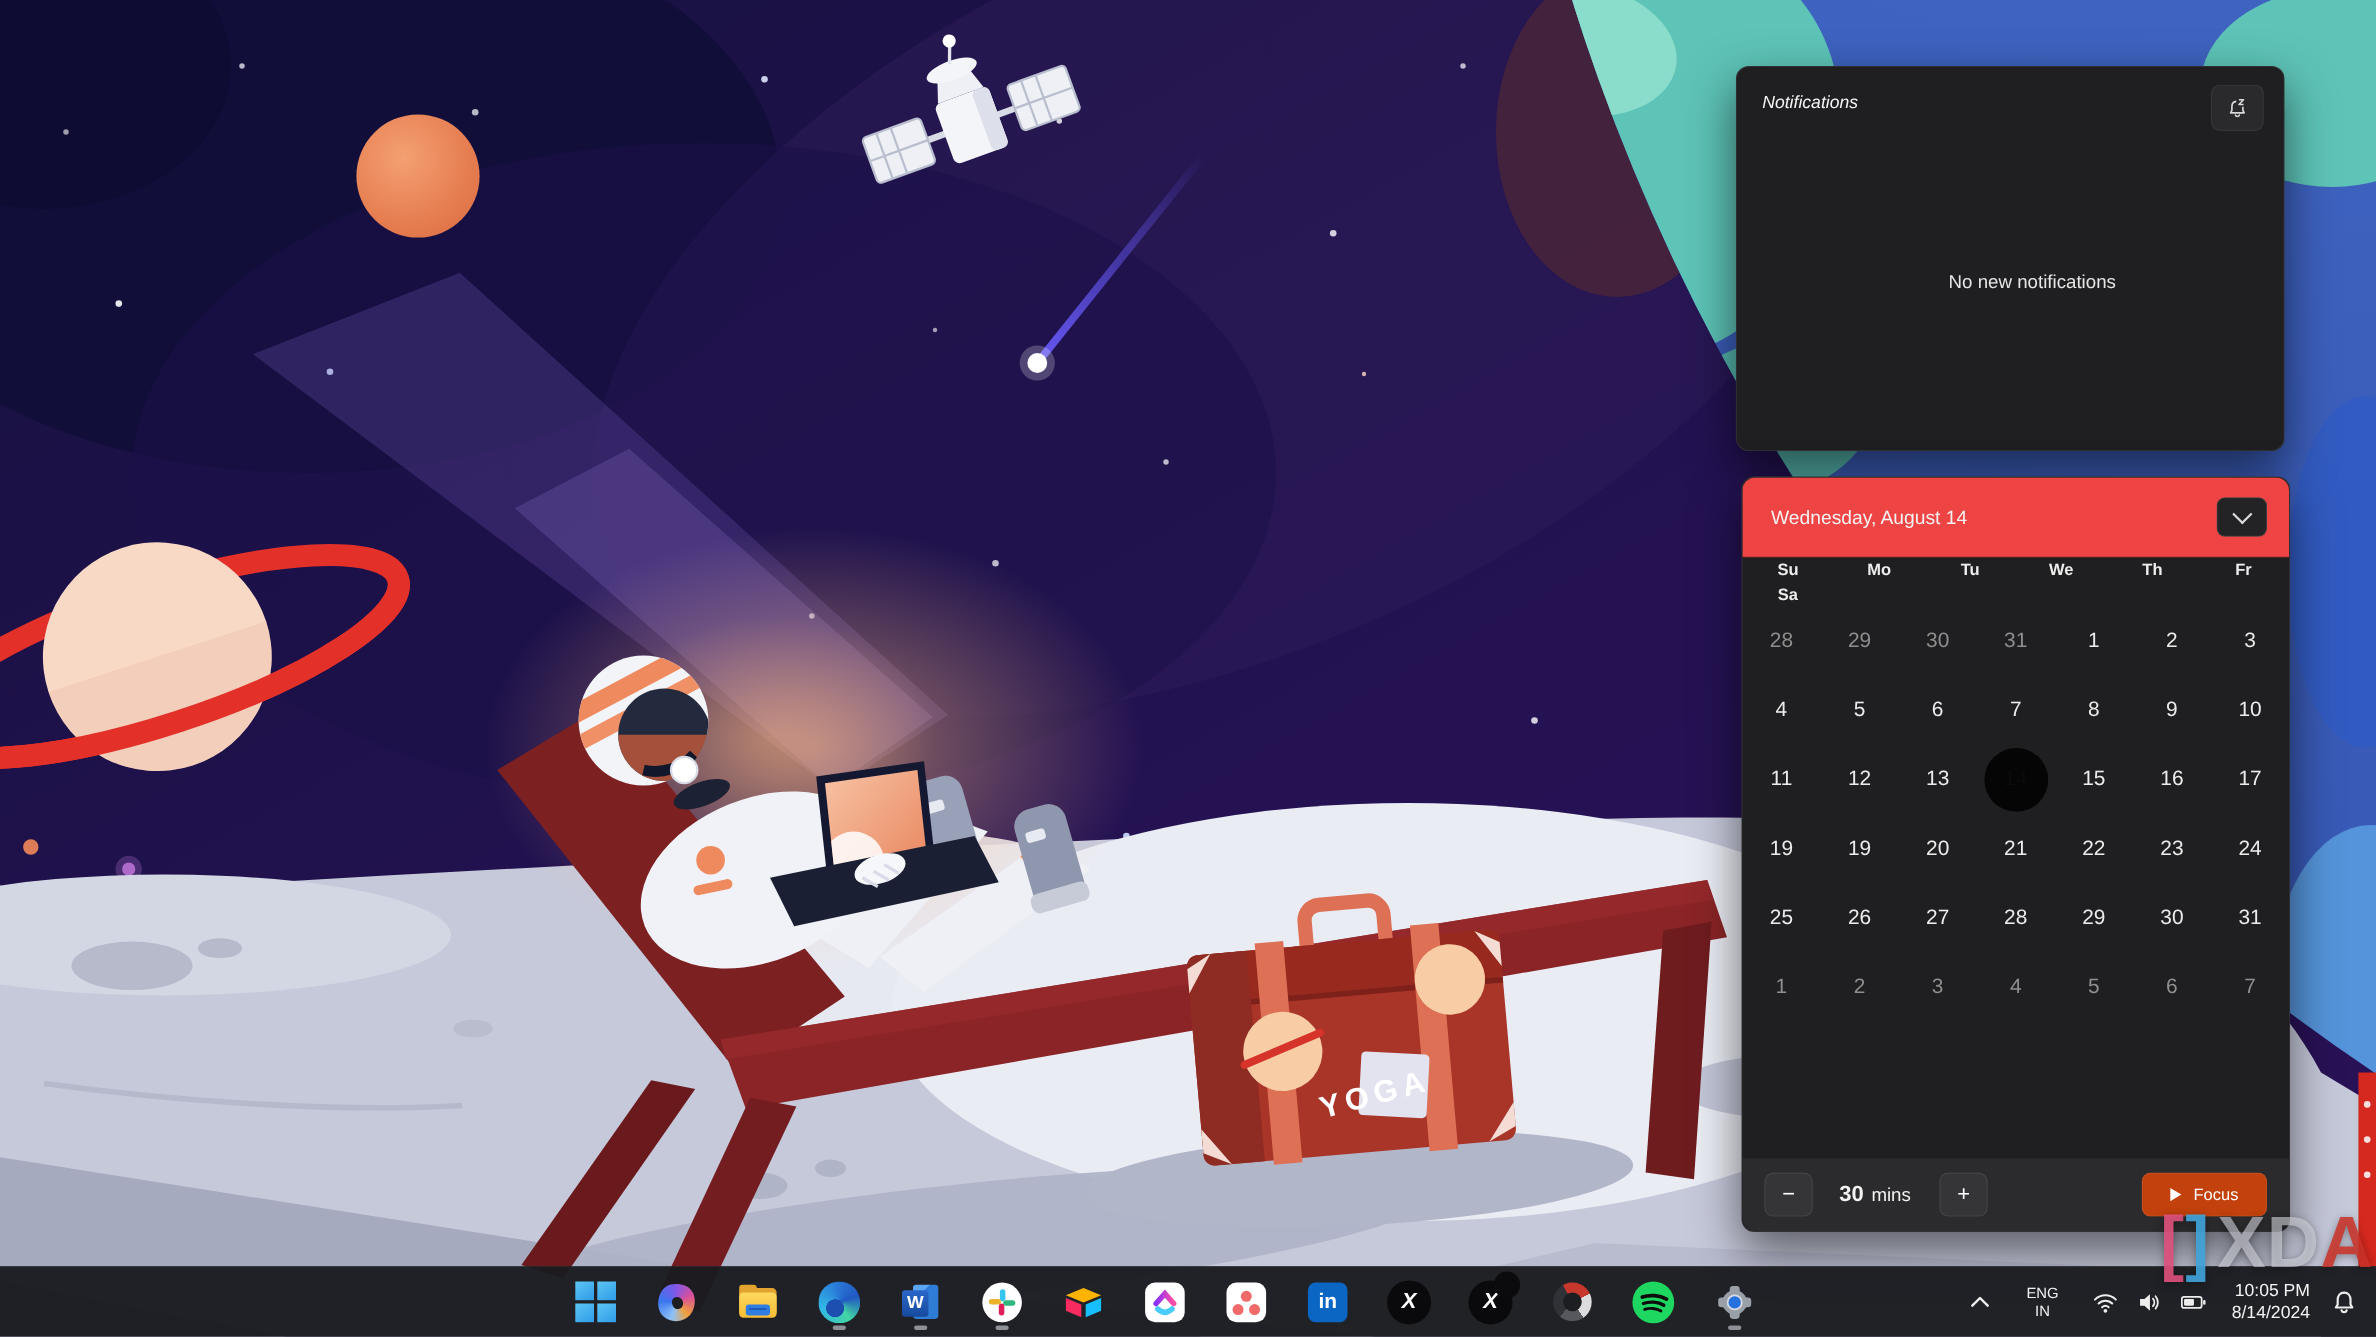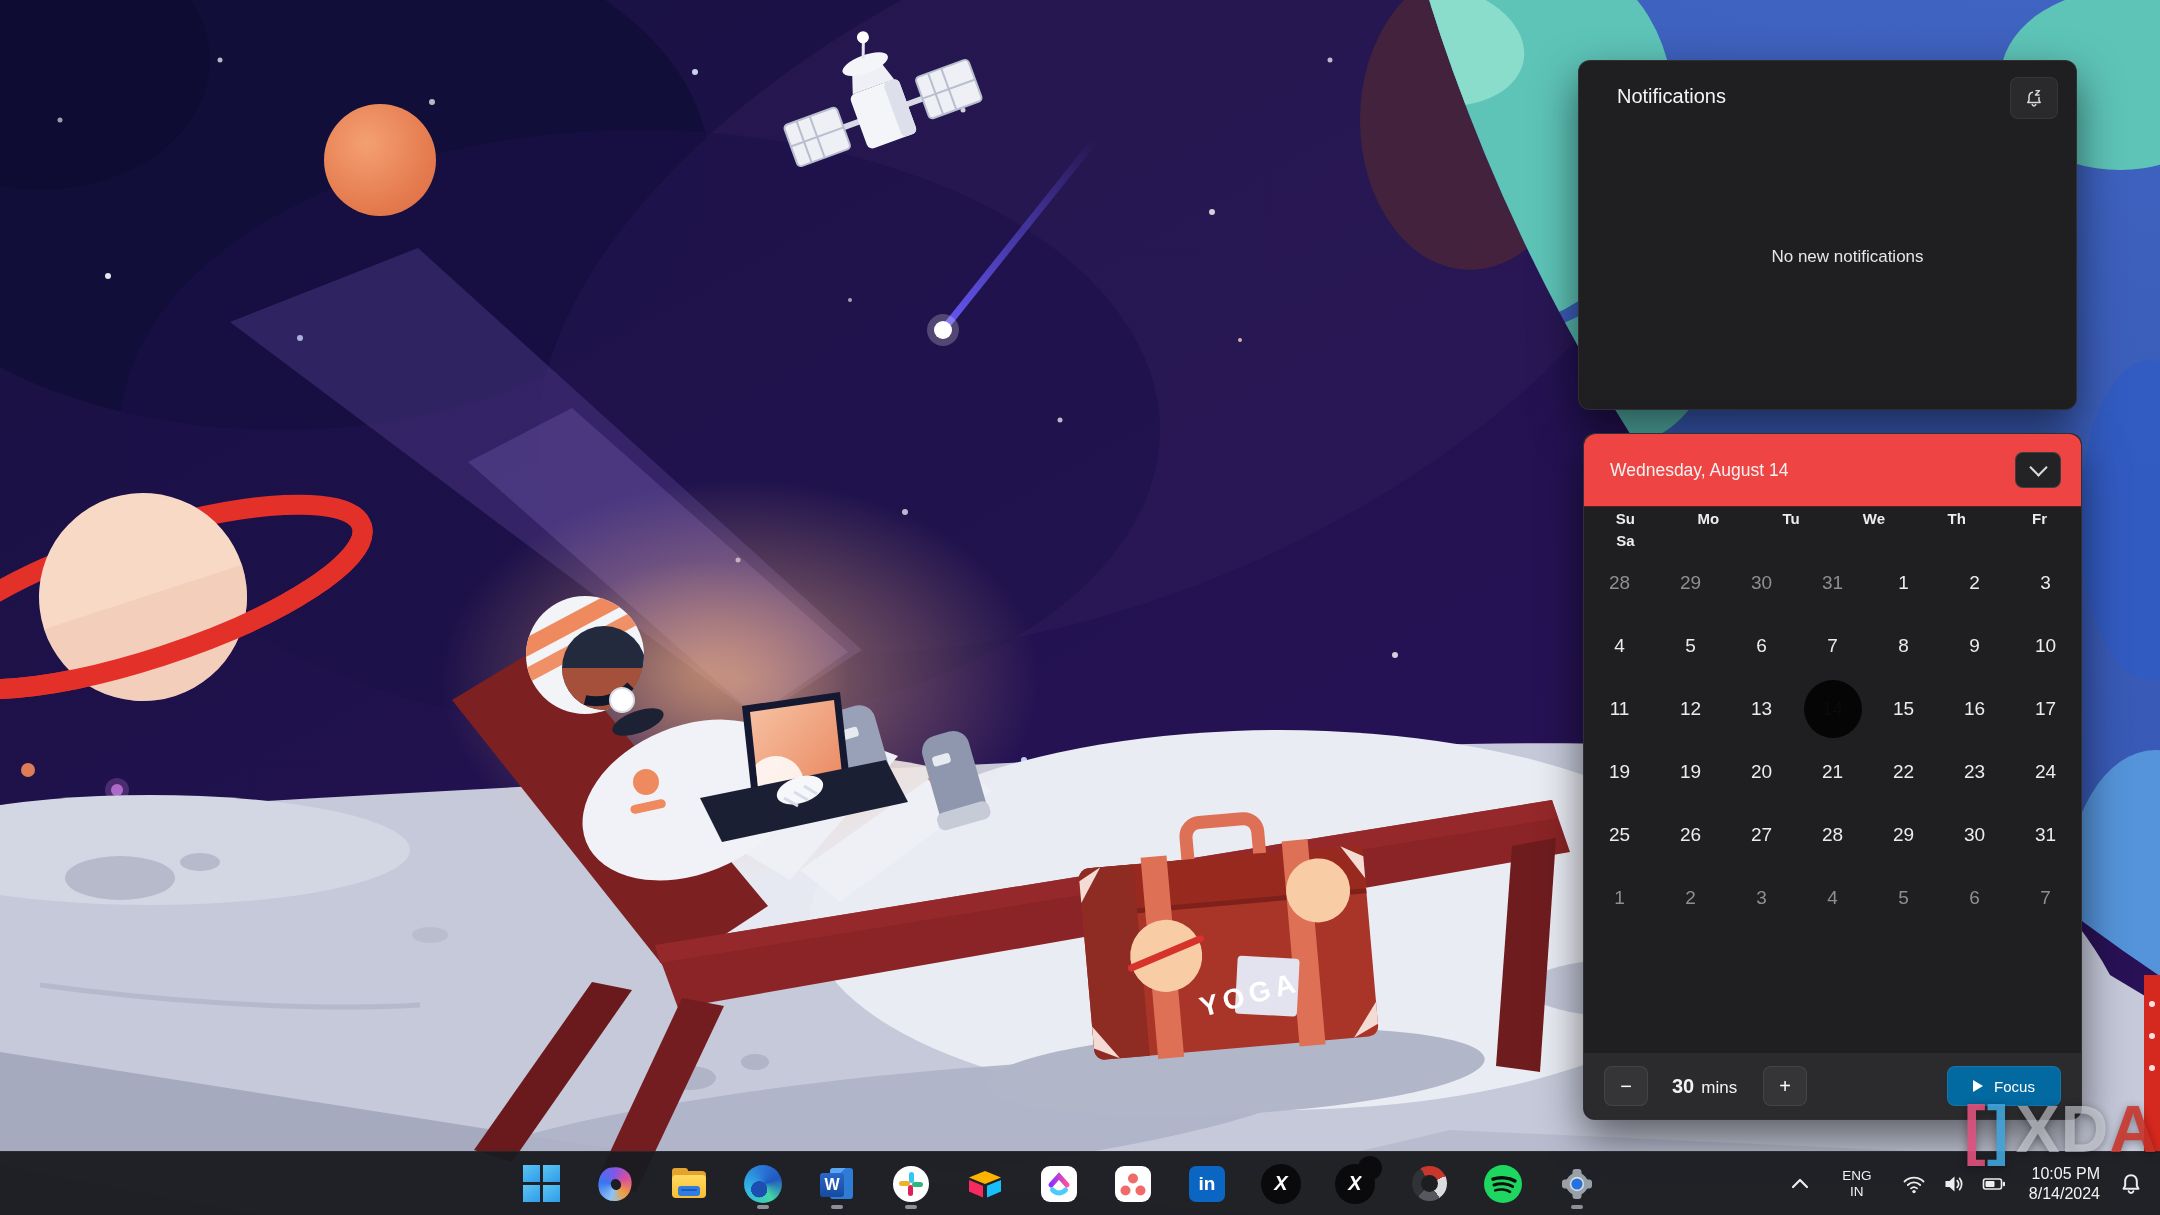--- a/index.html
+++ b/index.html
@@ -8,21 +8,21 @@
   .wallpaper{position:absolute;inset:0;z-index:0;}
 
   
   .ribbon{position:absolute;right:0;top:975px;width:16px;height:178px;background:#d5281e;z-index:3;}
   .ribbon i{display:block;width:6px;height:6px;border-radius:50%;background:rgba(255,255,255,.85);margin:26px auto 0;}
 
   
   .panel{position:absolute;z-index:10;background:#1f1f21;border:1px solid rgba(255,255,255,.08);
          border-radius:12px;box-shadow:0 18px 44px rgba(0,0,0,.55);}
   .notif{left:1578px;top:60px;width:497px;height:348px;}
-  .notif-title{position:absolute;left:38px;top:24px;font-size:20px;color:#f5f5f5;}
+  .notif-title{position:absolute;left:23px;top:24px;font-size:16px;color:#f5f5f5;font-style:italic;}
   .dnd-btn{position:absolute;right:18px;top:16px;width:46px;height:40px;border-radius:8px;
            background:#2a2a2c;border:1px solid rgba(255,255,255,.06);
            display:flex;align-items:center;justify-content:center;}
   .notif-empty{position:absolute;top:186px;width:100%;text-align:center;font-size:17px;color:#e6e6e6;padding-left:20px;}
 
   .cal{left:1583px;top:433px;width:497px;height:685px;display:flex;flex-direction:column;}
   .cal-date-row{height:72px;flex:0 0 auto;display:flex;align-items:center;justify-content:space-between;
                 padding:0 20px 0 26px;background:#ef4444;border-bottom:1px solid rgba(0,0,0,.6);
                 border-radius:12px 12px 0 0;}
   .cal-date-row .txt{font-size:17.5px;color:#f2f2f2;}
@@ -43,21 +43,21 @@
   .day.sel span{color:#0b0b0b;}
   .day.sel::before{content:'';position:absolute;left:50%;top:50%;transform:translate(-50%,-50%);
                    width:58px;height:58px;border-radius:50%;background:#050505;}
   .cal-focus{margin-top:auto;height:66px;background:#2b2b2d;border-radius:0 0 12px 12px;
              display:flex;align-items:center;padding:0 20px;}
   .step-btn{width:42px;height:38px;border-radius:8px;background:#353537;
             border:1px solid rgba(255,255,255,.08);color:#fff;font-size:20px;
             display:flex;align-items:center;justify-content:center;}
   .focus-val{margin:0 26px 0 24px;font-size:17px;color:#f2f2f2;}
   .focus-val b{font-size:20px;font-weight:700;margin-right:7px;}
-  .focus-btn{margin-left:auto;height:38px;width:112px;border-radius:8px;background:#0369a1;
+  .focus-btn{margin-left:auto;height:38px;width:112px;border-radius:8px;background:#c2410c;
              border:1px solid rgba(255,255,255,.08);display:flex;align-items:center;
              justify-content:center;gap:11px;font-size:15px;color:#fff;}
   .play{width:0;height:0;border-left:10px solid #fff;border-top:6px solid transparent;
         border-bottom:6px solid transparent;}
 
   
   .cv{width:11px;height:11px;border-right:2px solid #dcdcdc;border-bottom:2px solid #dcdcdc;
       transform:rotate(45deg);margin-top:-5px;}
 
   

